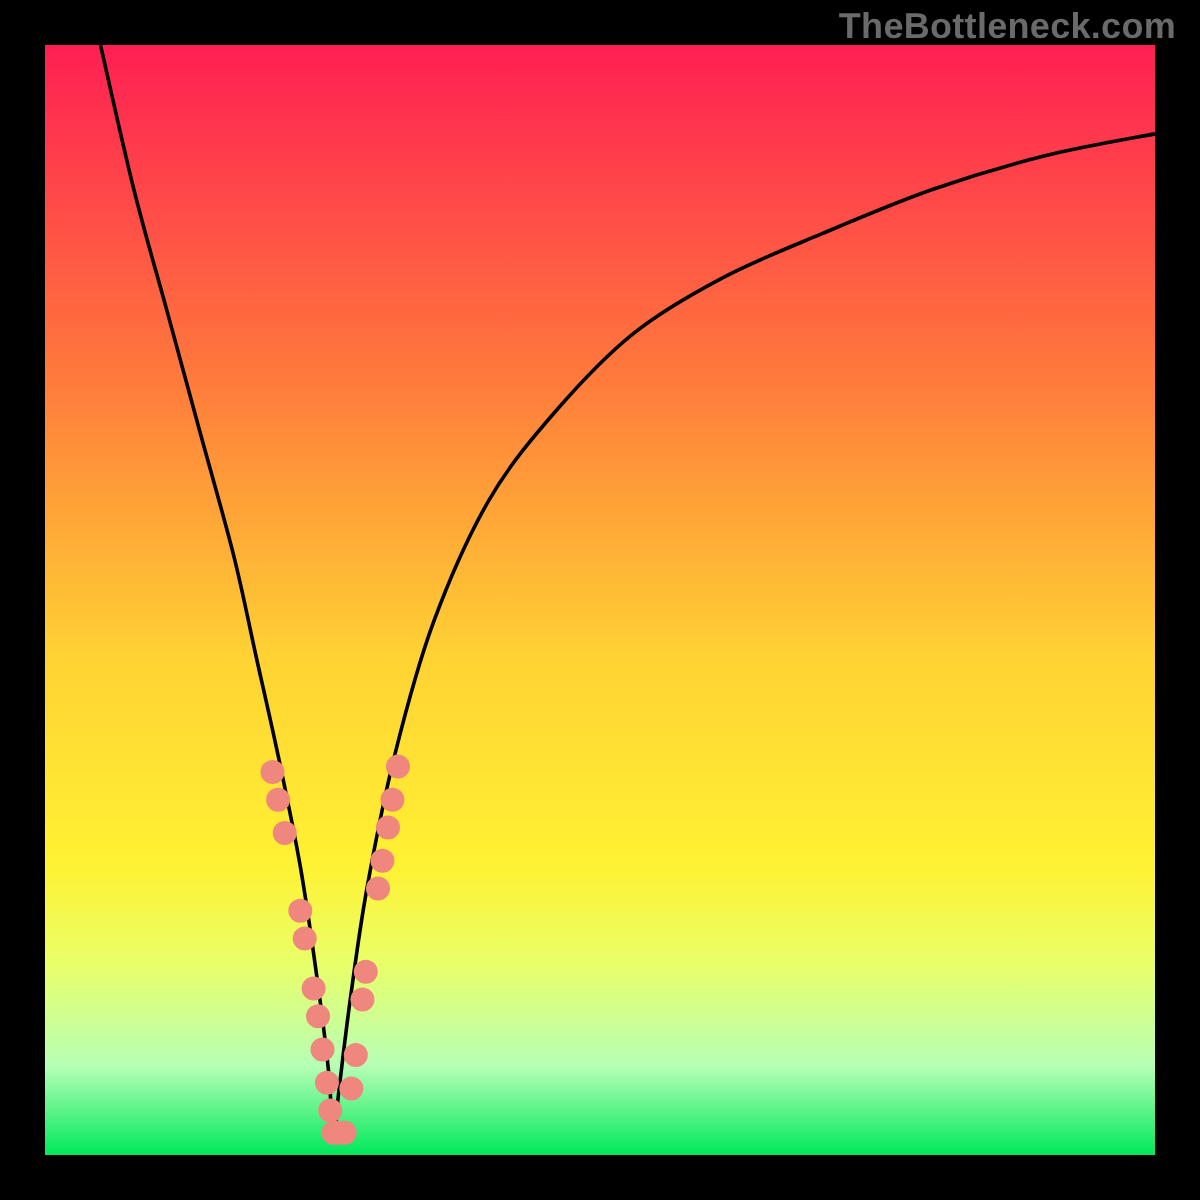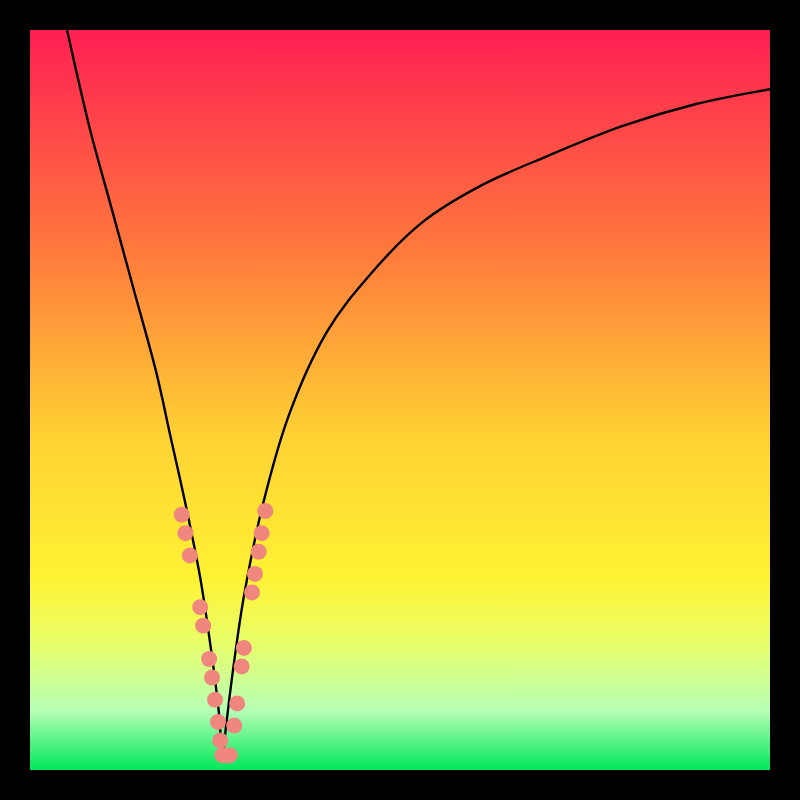--- a/index.html
+++ b/index.html
@@ -80,14 +80,15 @@
           <circle cx="213.86" cy="617.90" r="8" fill="#f0877e"></circle>
           <circle cx="222.00" cy="562.40" r="8" fill="#f0877e"></circle>
           <circle cx="224.96" cy="543.90" r="8" fill="#f0877e"></circle>
           <circle cx="228.66" cy="521.70" r="8" fill="#f0877e"></circle>
           <circle cx="231.62" cy="503.20" r="8" fill="#f0877e"></circle>
           <circle cx="235.32" cy="481.00" r="8" fill="#f0877e"></circle>
         </g>
     </svg>
   </div>
 
+  <div class="watermark">TheBottleneck.com</div>
 
 </div>
 
 </body></html>

